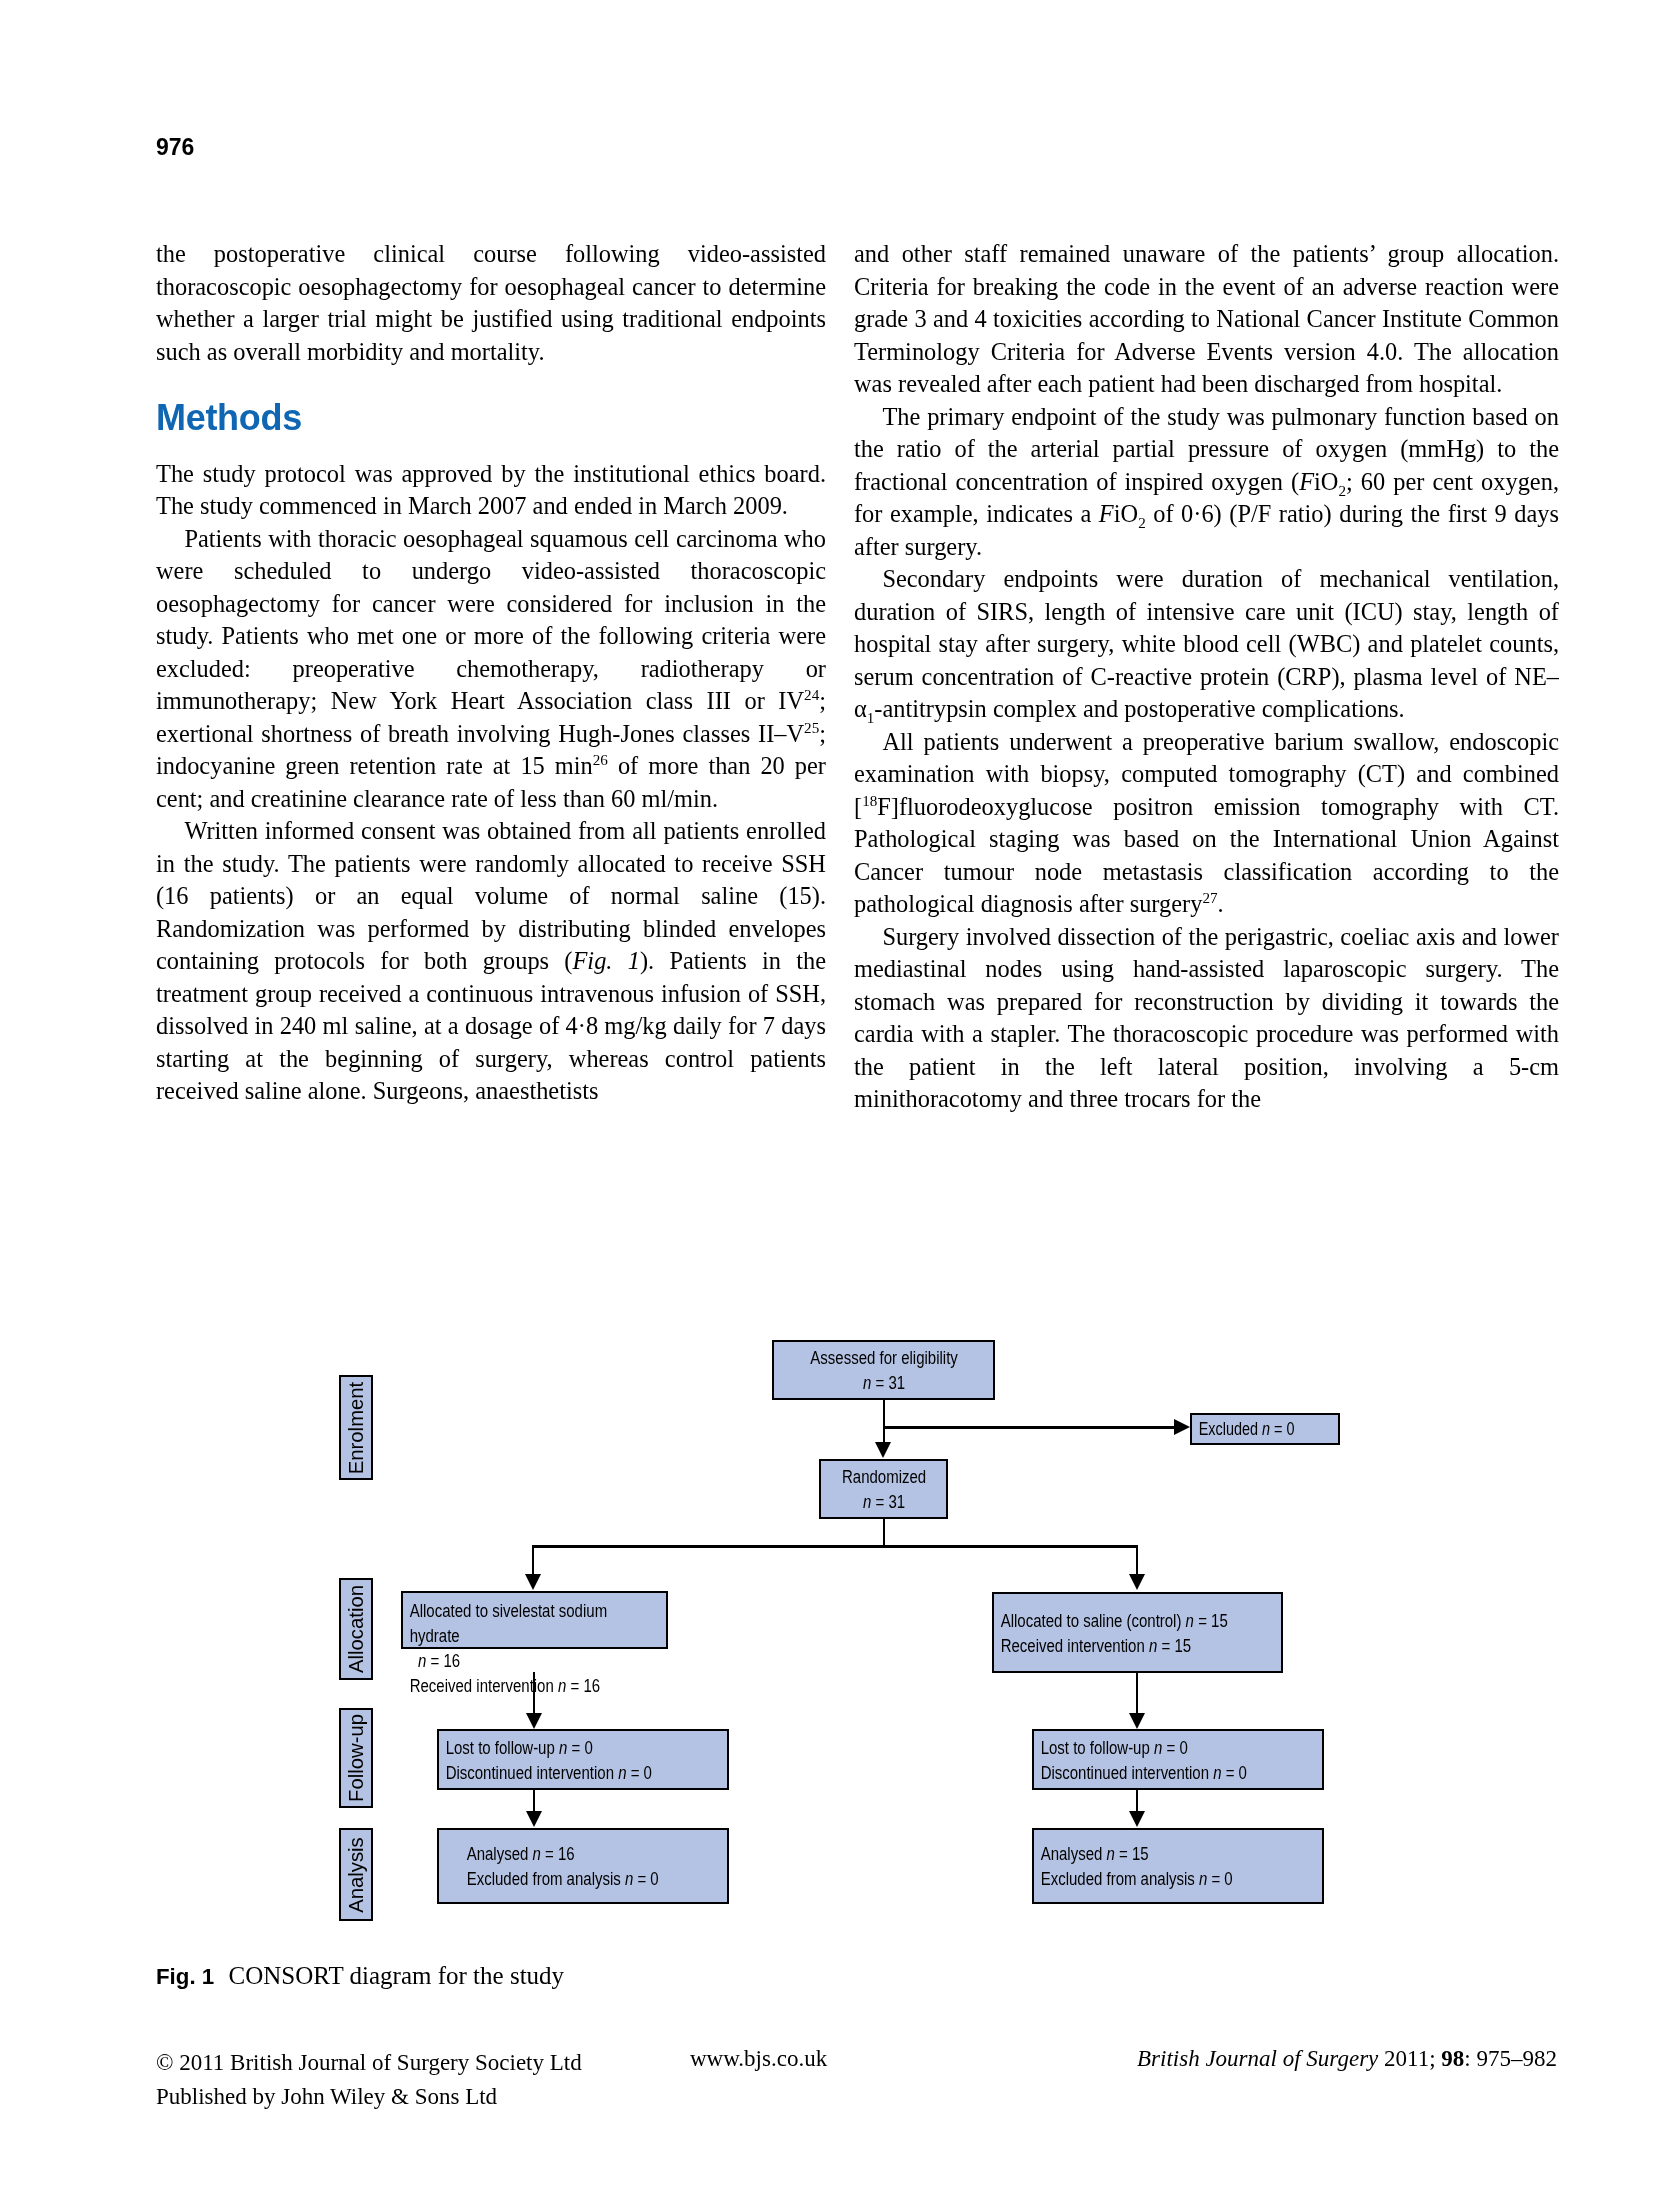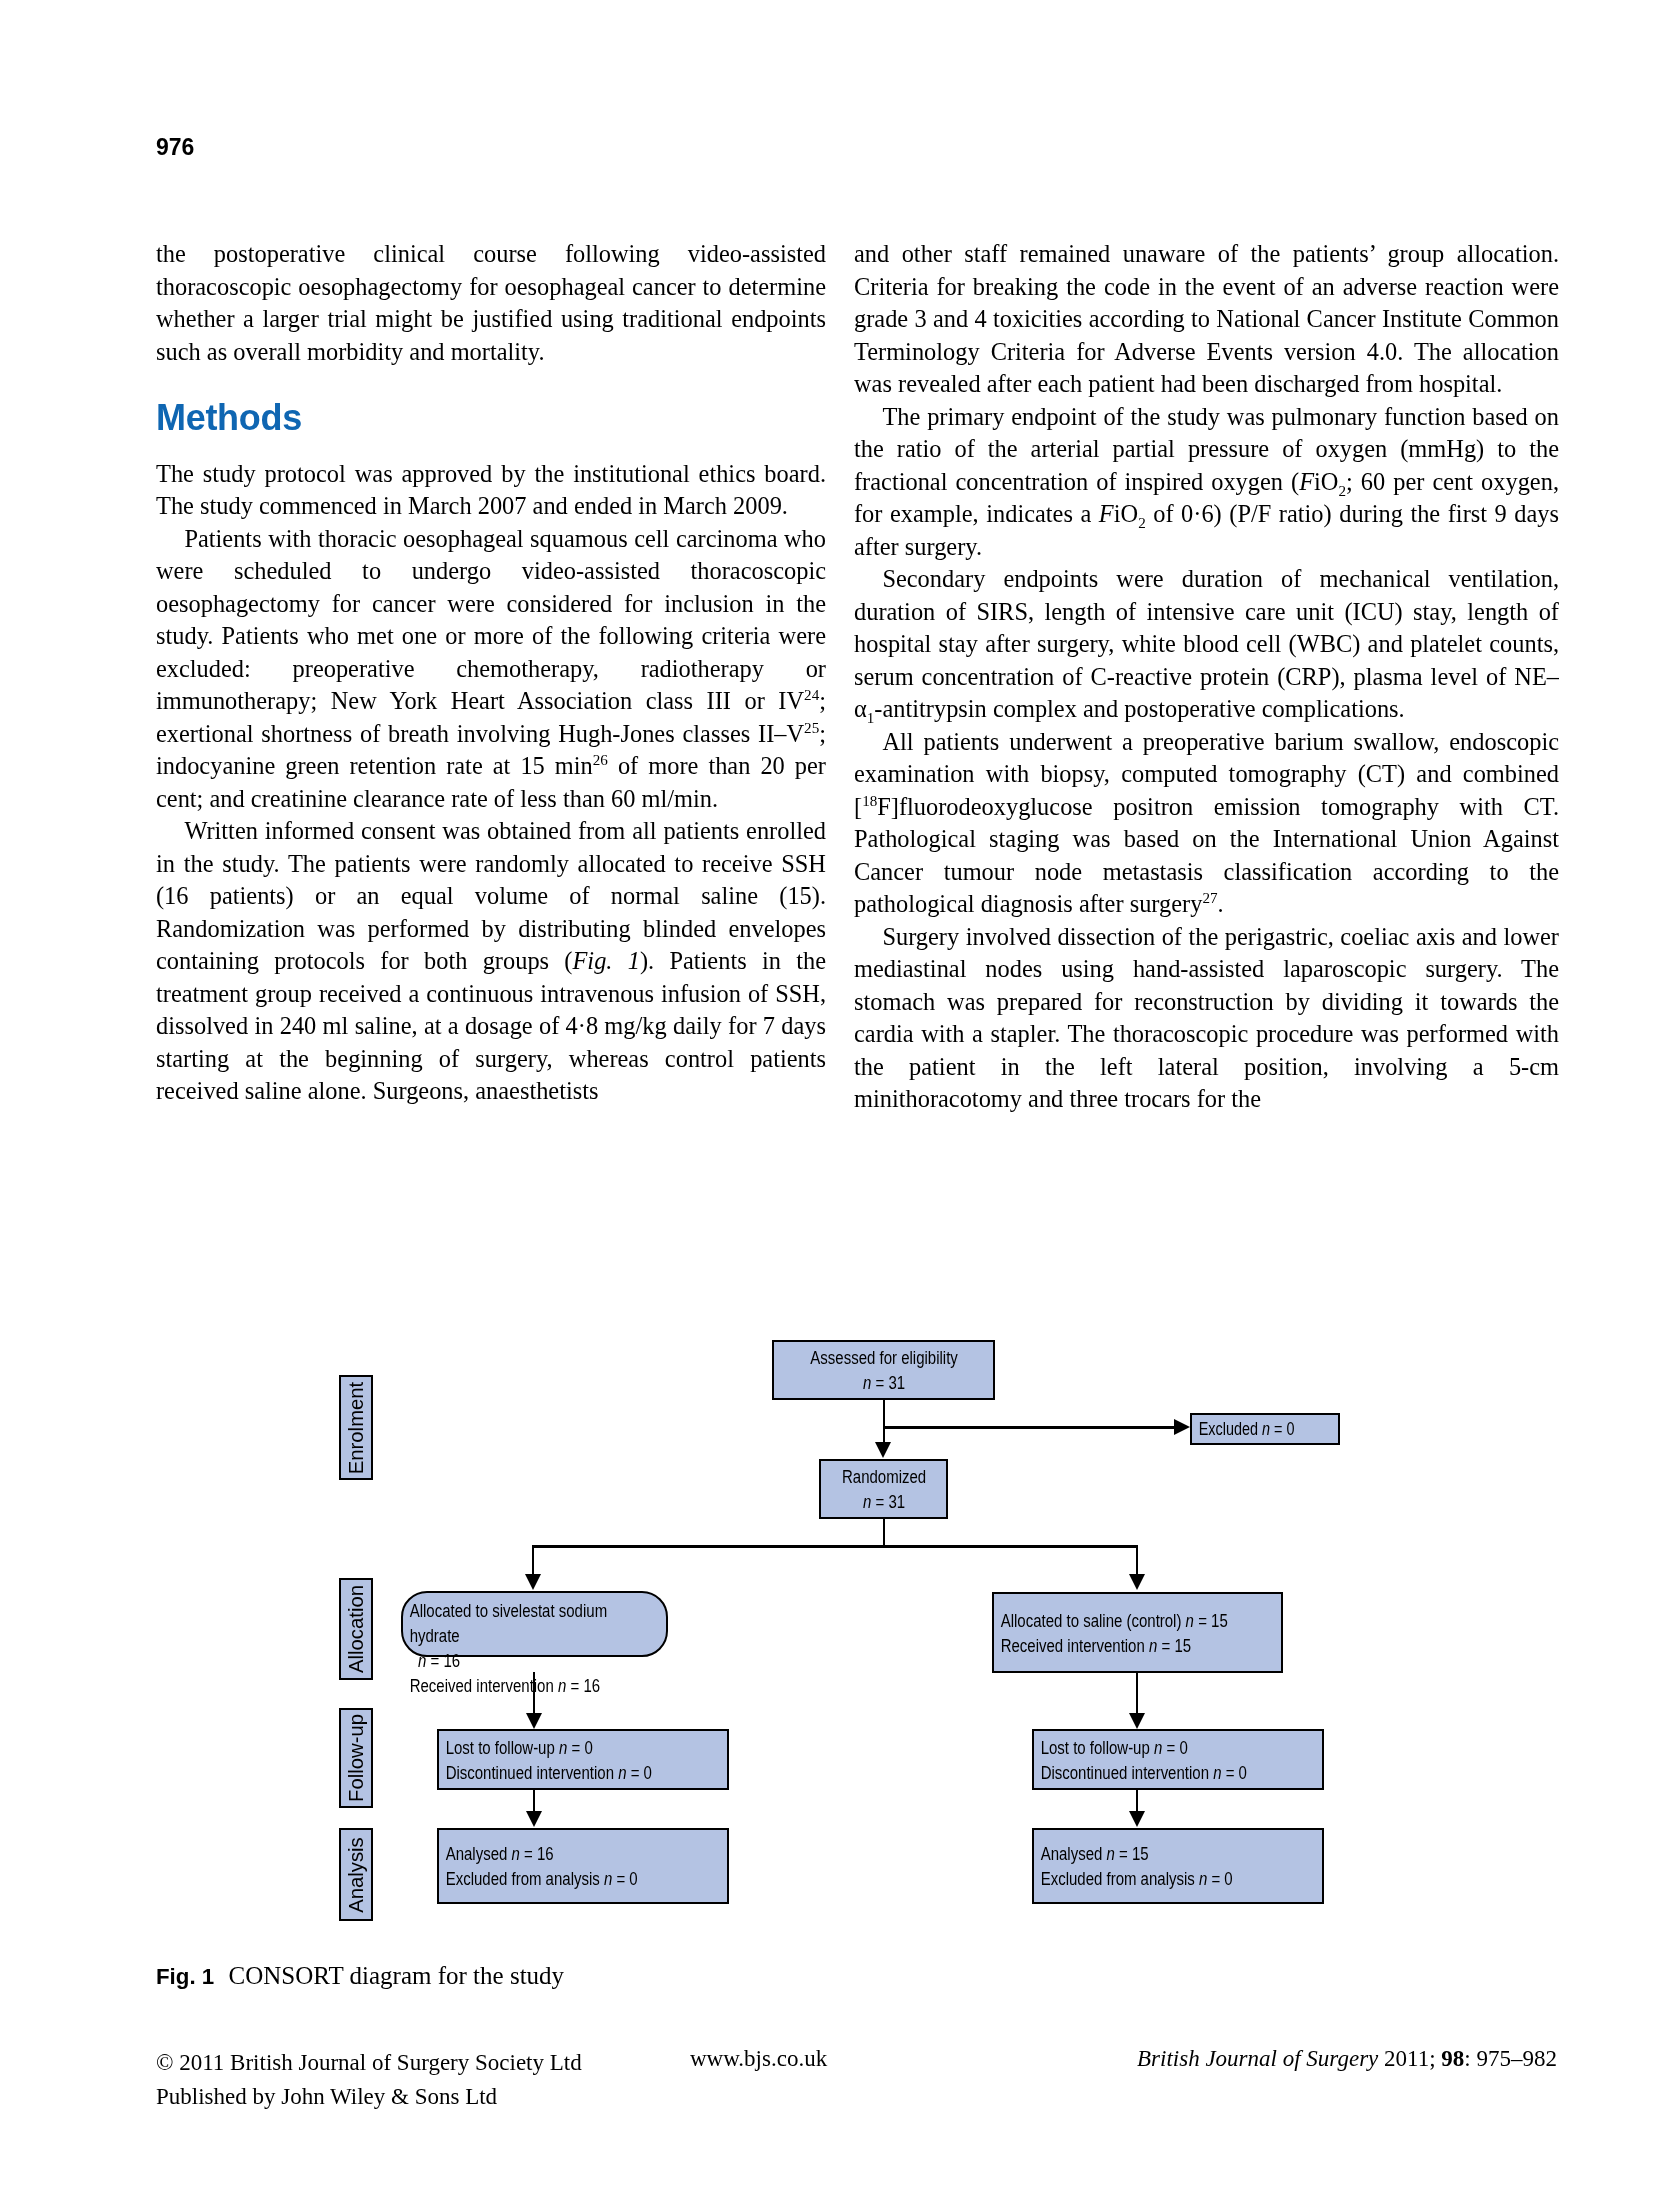--- a/index.html
+++ b/index.html
@@ -59,26 +59,26 @@
     transform:scaleX(0.82);transform-origin:0 0;
     width:122%;height:100%;box-sizing:border-box;
     padding:2.7px 6.8px 0 8.1px;
   }
   .vc .bi{display:flex;flex-direction:column;justify-content:center;padding-top:0;}
   .ctr .bi{text-align:center;}
   .box-line{white-space:pre-wrap;}
   .box-assessed{left:772px;top:1340px;width:223px;height:60px;}
   .box-excluded{left:1190px;top:1413px;width:150px;height:32px;border-width:2px;font-size:17.6px;}
   .box-randomized{left:819px;top:1459px;width:129px;height:60px;}
-  .box-alloc-left{left:401px;top:1591px;width:267px;height:66px;border-radius:26px;}
+  .box-alloc-left{left:401px;top:1591px;width:267px;height:58px;}
   .box-alloc-left .bi{padding-top:4.7px;}
   .box-alloc-right{left:992px;top:1592px;width:291px;height:81px;}
   .box-followup-left{left:437px;top:1729px;width:292px;height:61px;}
   .box-followup-right{left:1032px;top:1729px;width:292px;height:61px;}
-  .box-analysis-left{left:437px;top:1828px;width:292px;height:76px;}
+  .box-analysis-left{left:437px;top:1828px;width:292px;height:76px;padding-left:21px;}
   .box-analysis-right{left:1032px;top:1828px;width:292px;height:76px;}
   
   .stage{
     position:absolute;left:339px;width:34px;box-sizing:border-box;
     background:var(--box-fill);
     border:2.7px solid var(--box-border);
   }
   .stage .rot{
     position:absolute;left:50%;top:50%;
     transform:translate(-50%,-50%) rotate(-90deg);

